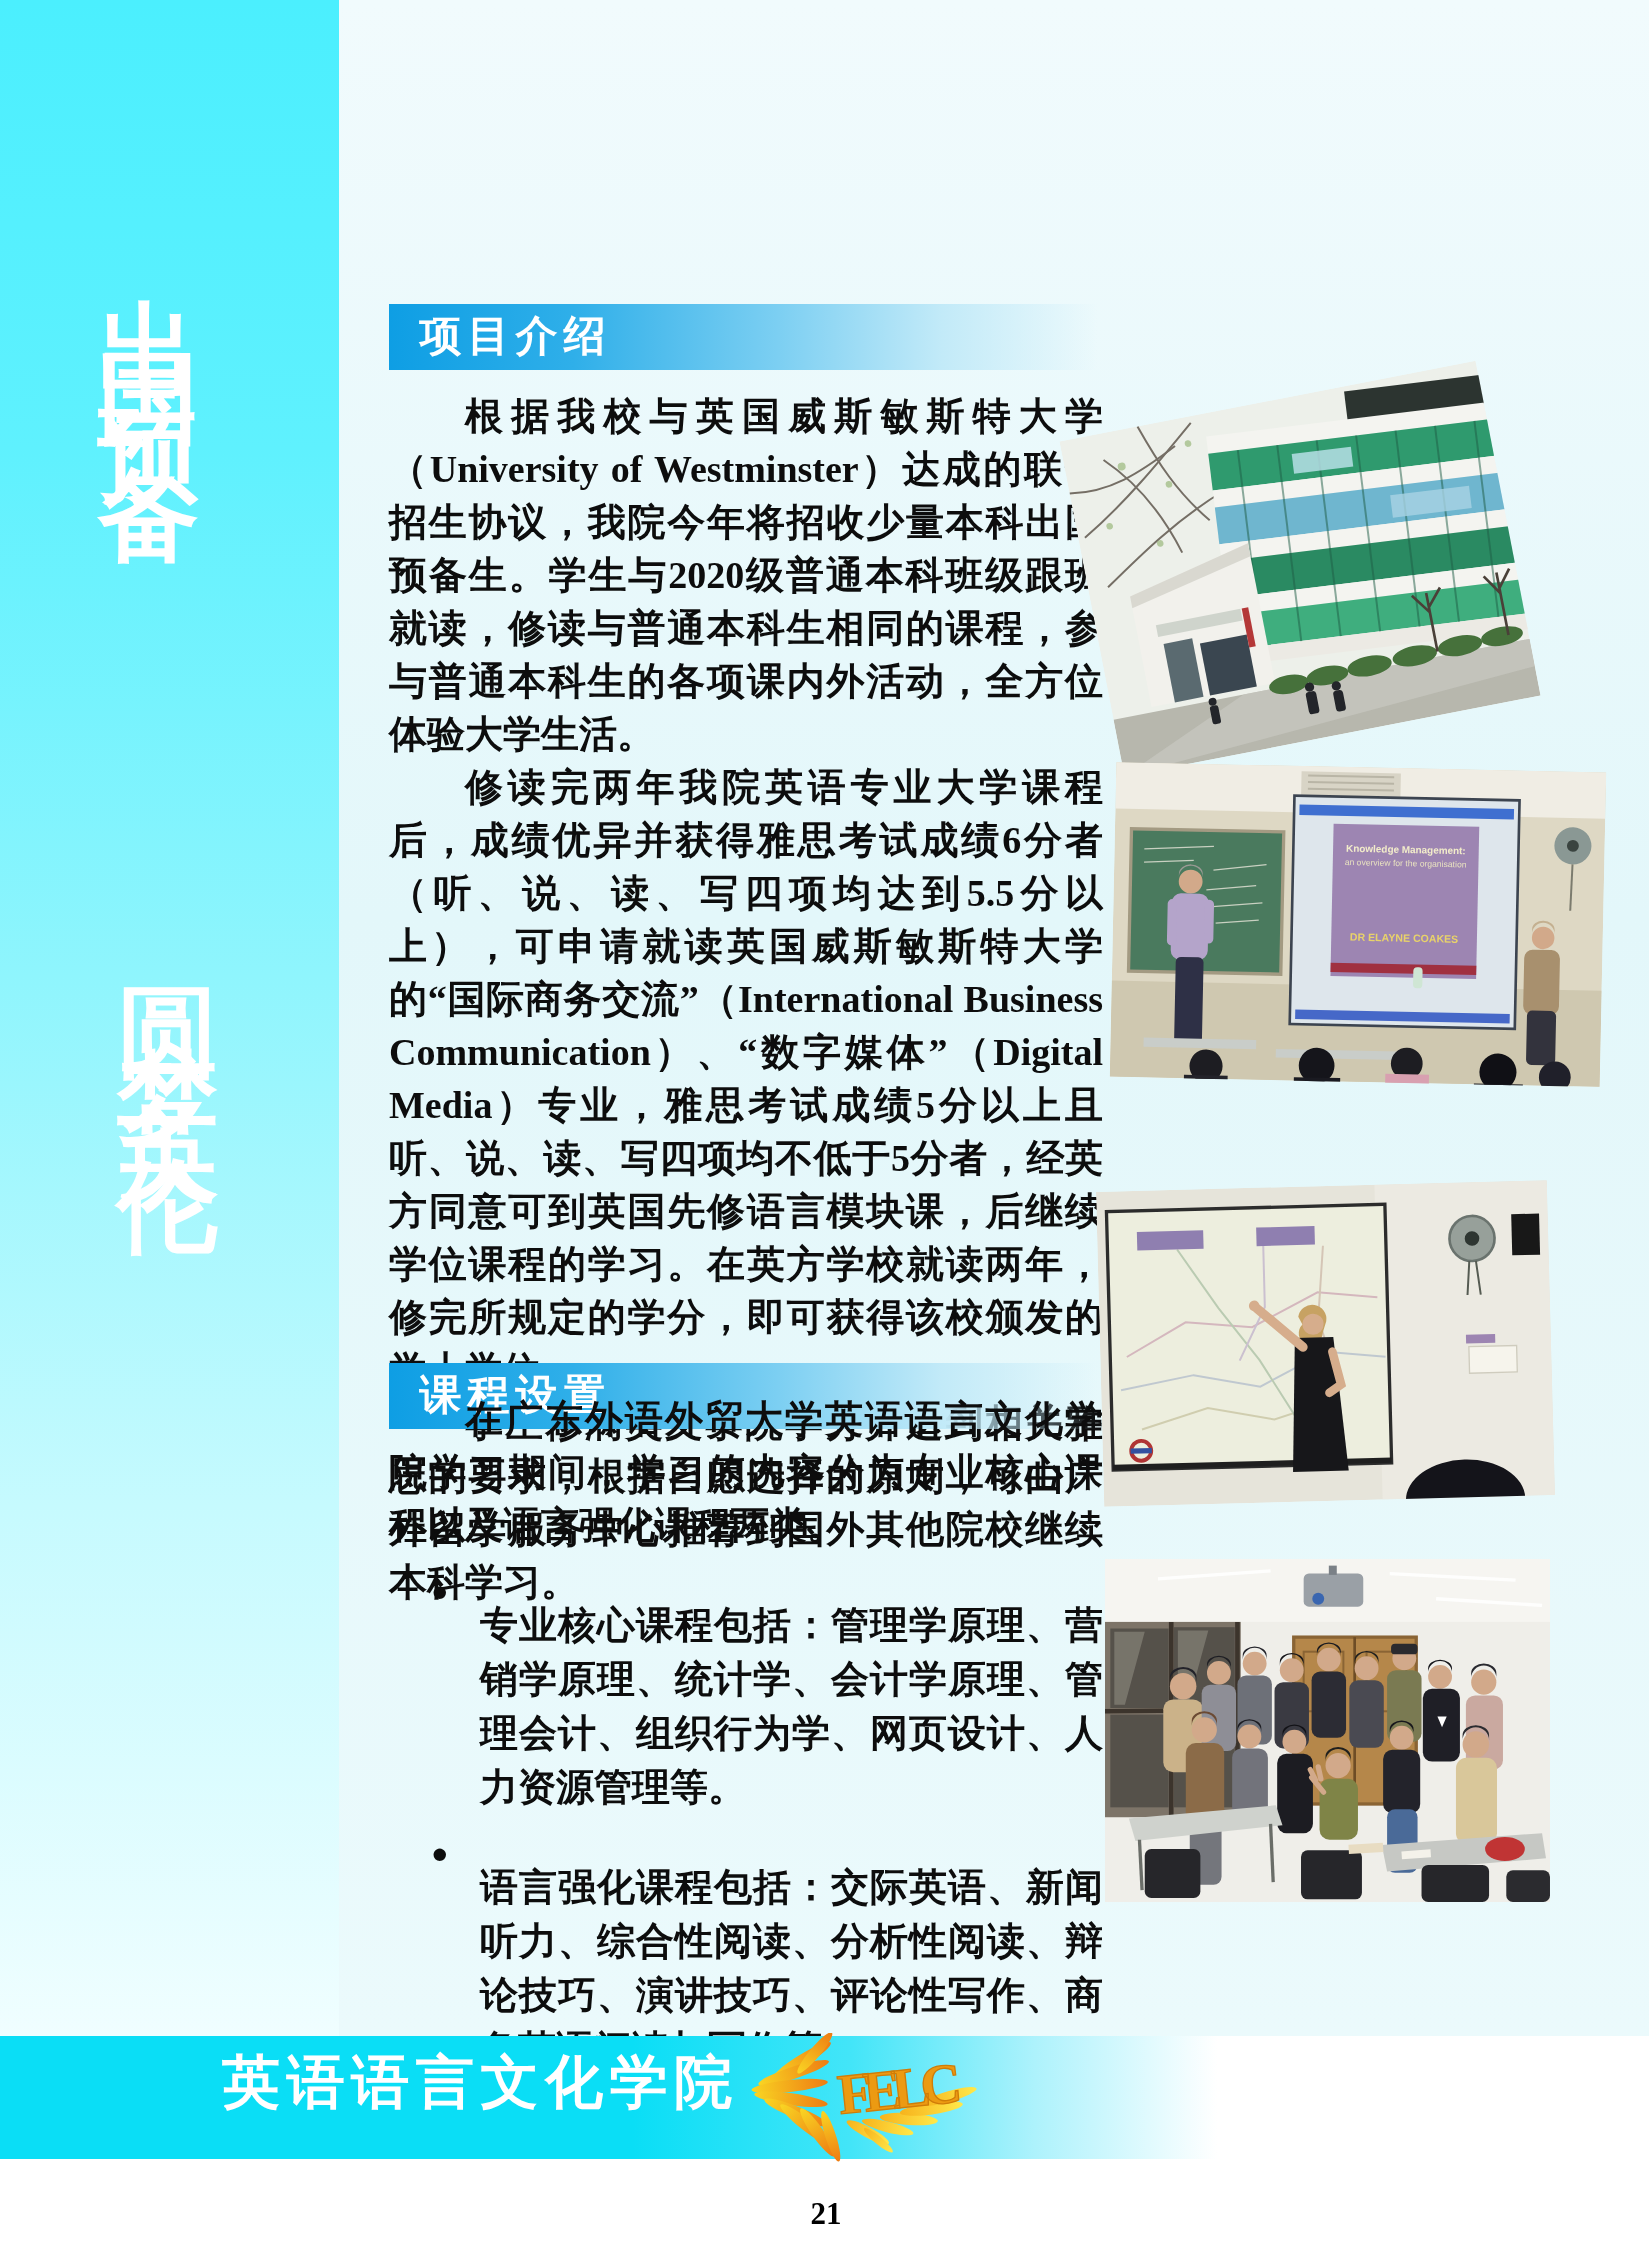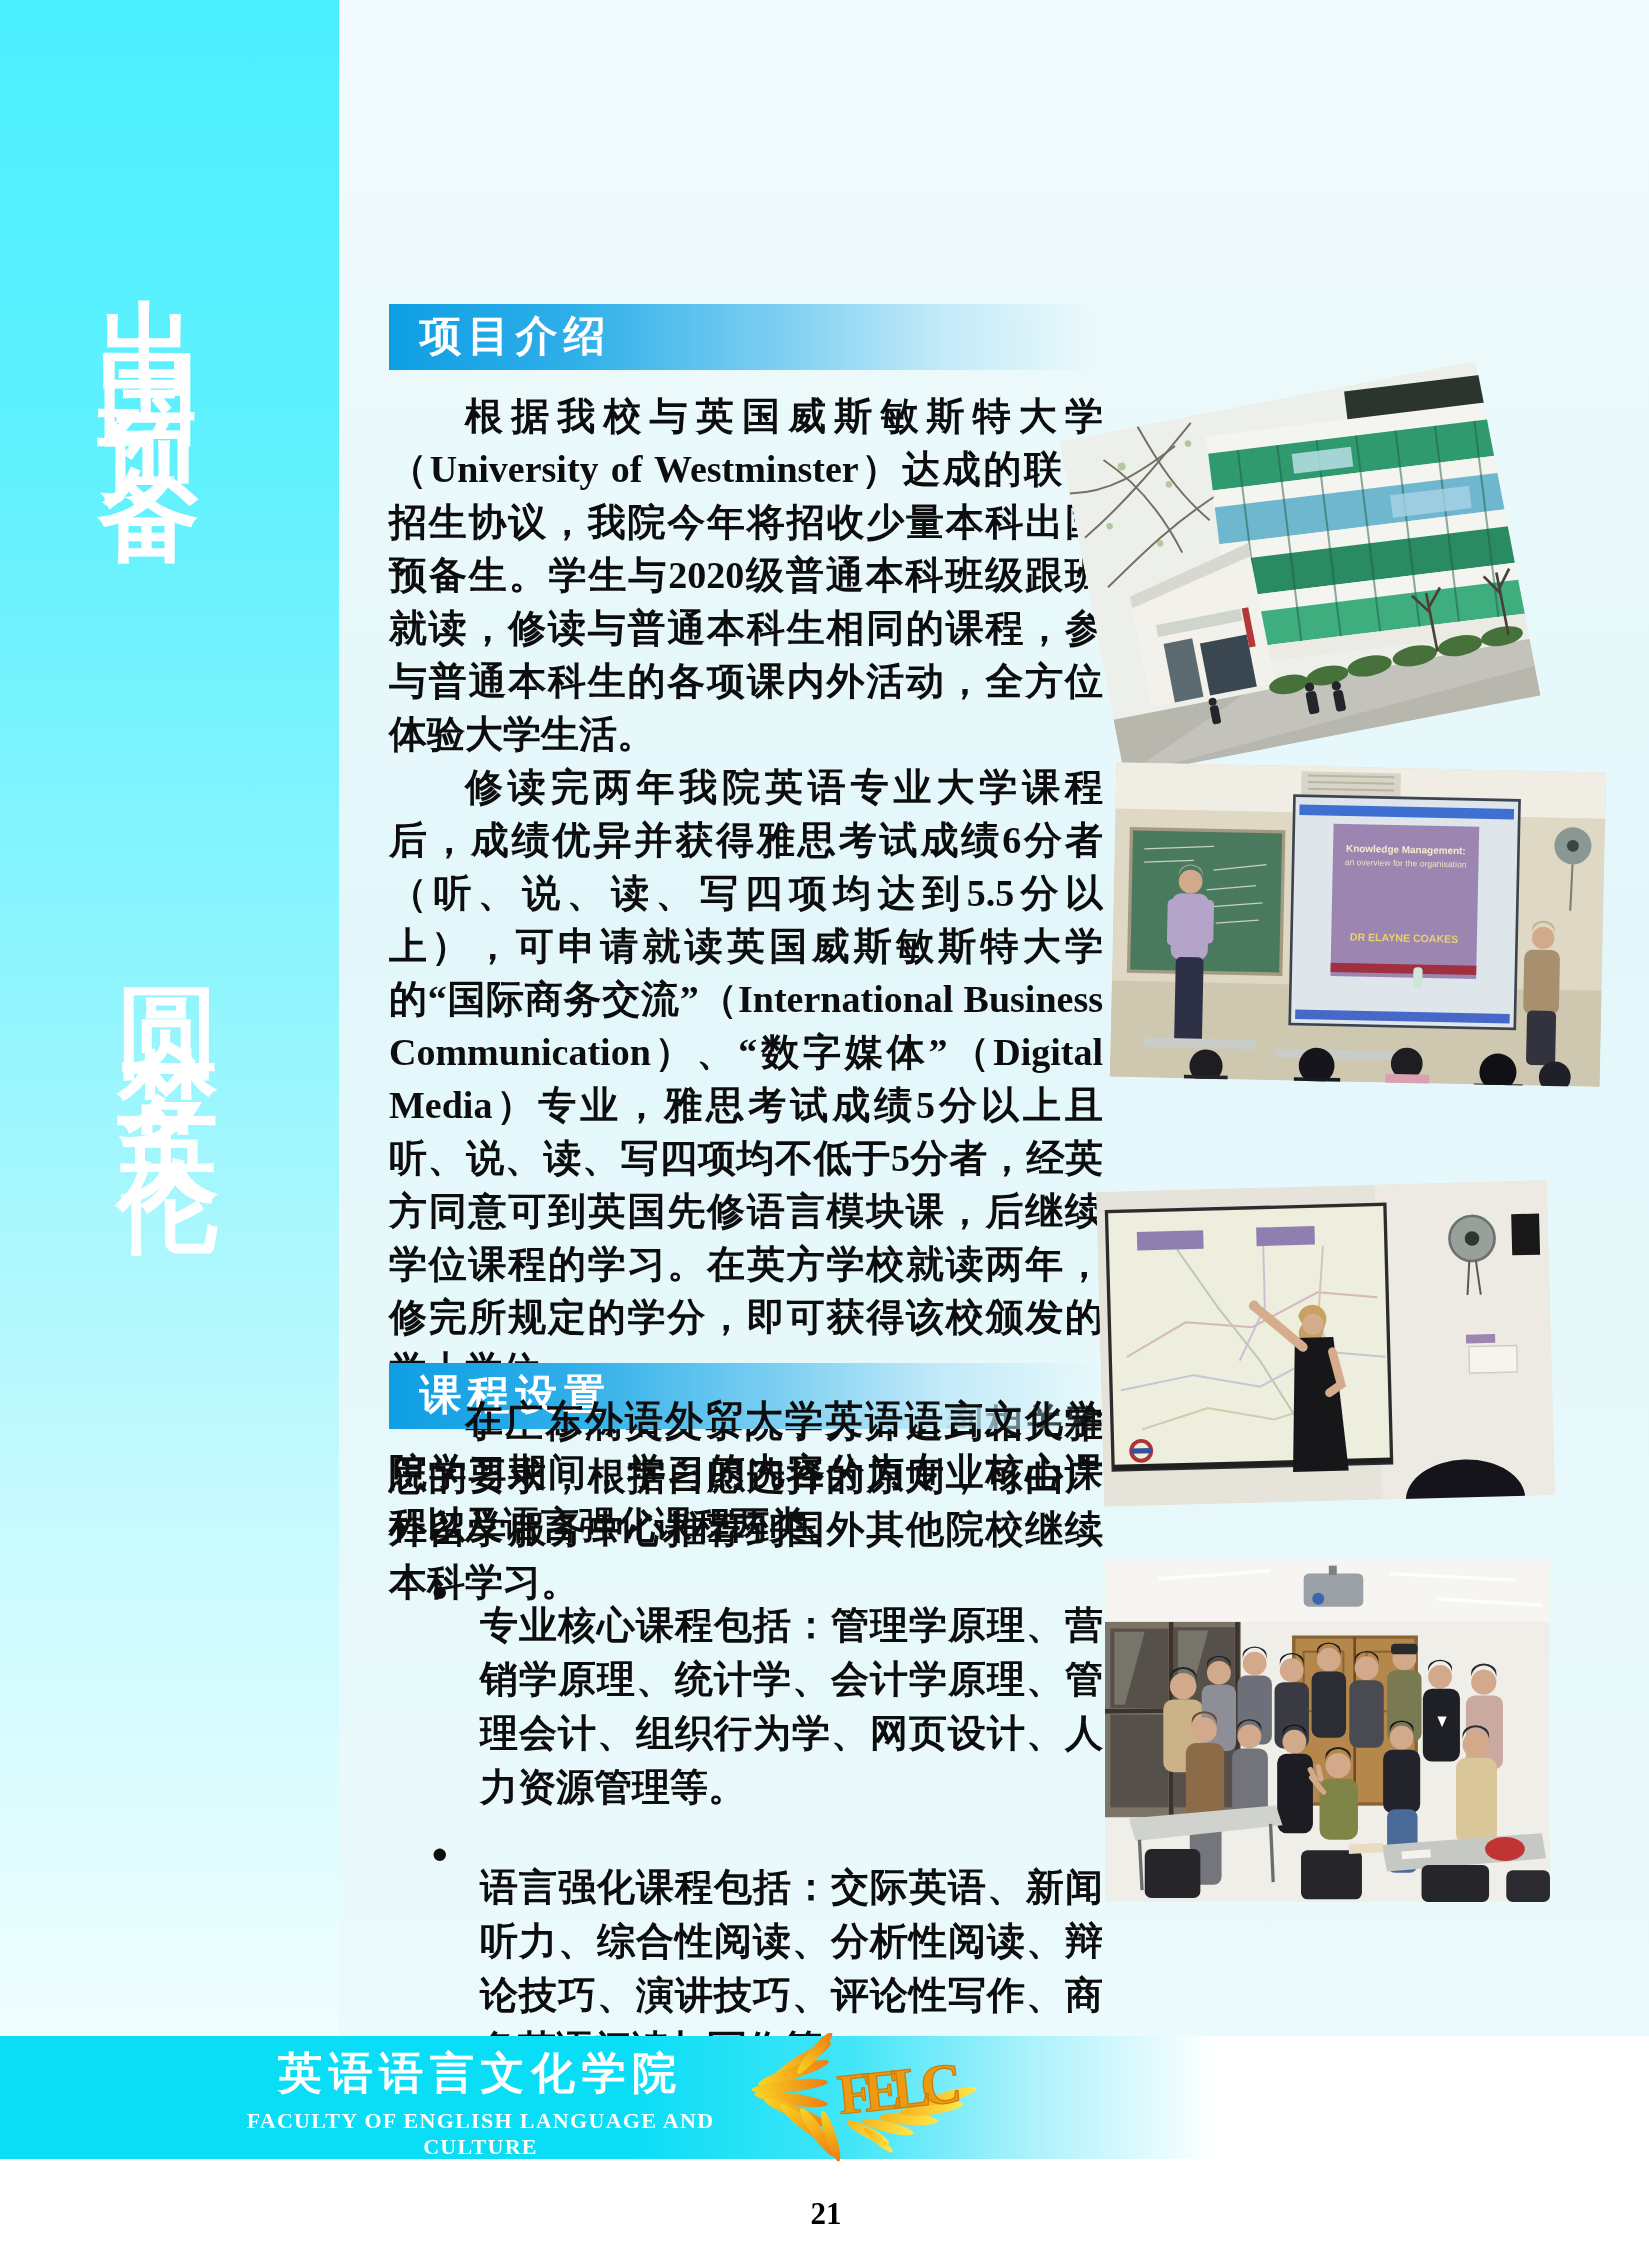--- a/index.html
+++ b/index.html
@@ -41,21 +41,21 @@
   #photo-building{left:1088px;top:398px;width:424px;height:341px;transform:rotate(-11deg);transform-origin:50% 50%;}
   #photo-lecture{left:1113px;top:767px;width:490px;height:315px;transform:rotate(1.2deg);}
   #photo-map{left:1100px;top:1186px;width:451px;height:315px;transform:rotate(-1.5deg);}
   #photo-group{left:1105px;top:1559px;width:445px;height:343px;}
 
   
   .footer-banner{position:absolute;left:0;top:2036px;width:1217px;height:123px;
                  background:linear-gradient(90deg,#0ADEF6 0%,#0ADEF6 52%,#43E5F8 70%,#ADF2FC 85%,#ffffff 100%);}
   .footer-text{position:absolute;left:212px;top:2036px;width:537px;height:123px;color:#ffffff;}
   .faculty-cn{font-family:Liberation Mono, monospace;font-weight:700;
-              font-size:44px;letter-spacing:6.6px;text-align:center;margin-top:8px;}
+              font-size:58px;letter-spacing:6.6px;text-align:center;margin-top:8px;}
   .faculty-en{font-family:"Liberation Serif","DejaVu Serif",serif;font-weight:700;
               font-size:22px;letter-spacing:1.3px;text-align:center;margin-top:5.3px;}
   .faculty-logo{position:absolute;left:742px;top:2033px;width:245px;height:136px;}
   .page-number{position:absolute;left:785px;top:2172px;width:82px;text-align:center;
                color:#000000;font-size:31px;font-weight:700;font-family:"Liberation Serif","DejaVu Serif",serif;margin-top:24px;}
 </style>
 </head>
 <body>
 
 <div id="page">
@@ -406,21 +406,20 @@
         <ellipse cx="604" cy="438" rx="30" ry="18" fill="#c03434"></ellipse>
         <rect x="448" y="440" width="44" height="12" fill="#f4f2ea" transform="rotate(-4 470 446)"></rect>
         <rect x="368" y="430" width="52" height="14" fill="#e8dcc2" transform="rotate(-3 394 437)"></rect>
       </g>
     </svg>
   </div>
 
   <div class="footer-banner"></div>
   <div class="footer-text">
     <div class="faculty-cn">英语语言文化学院</div>
-    <div class="faculty-en">FACULTY OF ENGLISH LANGUAGE AND CULTURE</div>
   </div>
   <div class="faculty-logo">
     <svg viewBox="0 0 370 205">
       <defs>
         <linearGradient id="petal" x1="0" y1="0" x2="1" y2="0">
           <stop offset="0" stop-color="#f9d523"></stop>
             <stop offset="1" stop-color="#ee7c12"></stop>
         </linearGradient>
         <linearGradient id="leaf" x1="0" y1="0" x2="1" y2="0">
           <stop offset="0" stop-color="#f7b31c"></stop>

